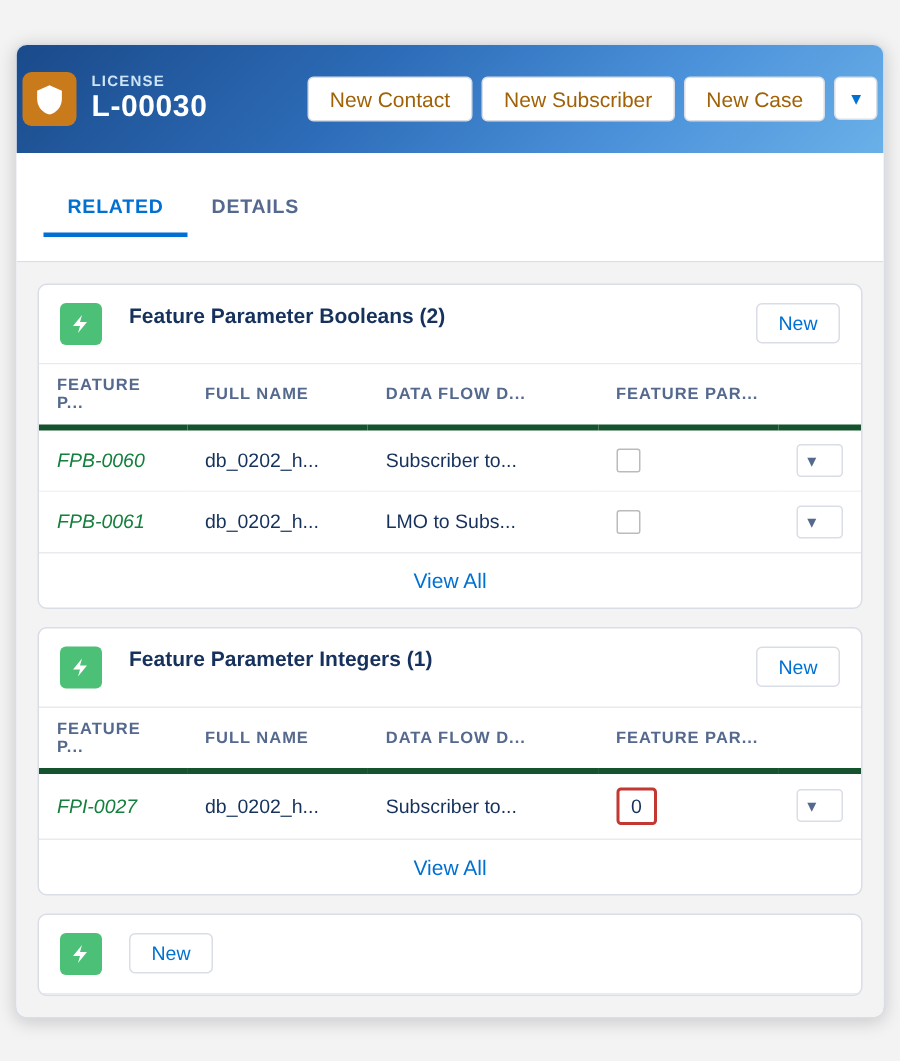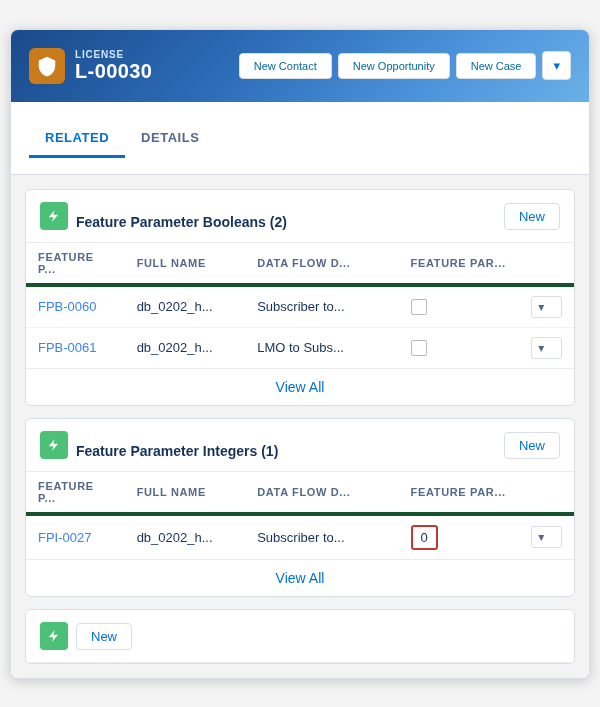--- a/index.html
+++ b/index.html
@@ -19,21 +19,21 @@
       background: #fff;
       border-radius: 8px;
       box-shadow: 0 2px 12px rgba(0,0,0,0.18);
       overflow: hidden;
       border: 1px solid #d8dde6;
     }
 
     
     .header {
       background: linear-gradient(135deg, #1a4a8a 0%, #2d6cb8 40%, #4a90d9 70%, #6ab0e8 100%);
-      padding: 14px 18px;
+      padding: 14px 4px;
       display: flex;
       align-items: center;
       gap: 18px;
       min-height: 72px;
     }
     .header-left {
       display: flex;
       align-items: center;
       gap: 10px;
     }
@@ -67,22 +67,22 @@
       display: flex;
       align-items: center;
       gap: 6px;
       margin-left: auto;
     }
     .header-btn {
       background: #fff;
       border: 1px solid #d8dde6;
       border-radius: 4px;
       padding: 6px 14px;
-      font-size: 11px;
-      color: #0369a1;
+      font-size: 14px;
+      color: #a16207;
       font-weight: 500;
       cursor: pointer;
       white-space: nowrap;
     }
     .header-dropdown-btn {
       background: #fff;
       border: 1px solid #d8dde6;
       border-radius: 4px;
       padding: 6px 10px;
       cursor: pointer;
@@ -126,23 +126,23 @@
 
     
     .section-card {
       background: #fff;
       border: 1px solid #d8dde6;
       border-radius: 6px;
       overflow: hidden;
     }
     .section-header {
       display: flex;
-      align-items: flex-end;
+      align-items: flex-start;
       padding: 12px 14px;
-      gap: 8px;
+      gap: 18px;
       border-bottom: 1px solid #e8eaed;
     }
     .section-icon {
       background: #4bc076;
       border-radius: 4px;
       width: 28px;
       height: 28px;
       display: flex;
       align-items: center;
       justify-content: center;
@@ -189,24 +189,25 @@
       padding: 9px 12px;
       font-size: 13px;
       color: #16325c;
       border-bottom: 1px solid #f3f3f3;
       vertical-align: middle;
     }
     .section-table tr:last-child td {
       border-bottom: none;
     }
     .link-cell {
-      color: #3b82f6;
+      color: #15803d;
       text-decoration: none;
       cursor: pointer;
       font-weight: 500;
+      font-style: italic;
     }
     .checkbox-cell {
       width: 16px;
       height: 16px;
       border: 1px solid #bbb;
       border-radius: 2px;
       background: #fff;
     }
     .dropdown-cell {
       background: #fff;
@@ -259,21 +260,21 @@
           <path d="M12 2L3 6v6c0 5.25 3.75 10.15 9 11.35C17.25 22.15 21 17.25 21 12V6L12 2z"></path>
         </svg>
       </div>
       <div>
         <div class="license-label">LICENSE</div>
         <div class="license-number">L-00030</div>
       </div>
     </div>
     <div class="header-actions">
       <button class="header-btn">New Contact</button>
-      <button class="header-btn">New Opportunity</button>
+      <button class="header-btn">New Subscriber</button>
       <button class="header-btn">New Case</button>
       <button class="header-dropdown-btn">
         <span>▾</span>
       </button>
     </div>
   </div>
 
   <div class="tabs-bar">
     <div class="tab active">
       <span>Related</span>

